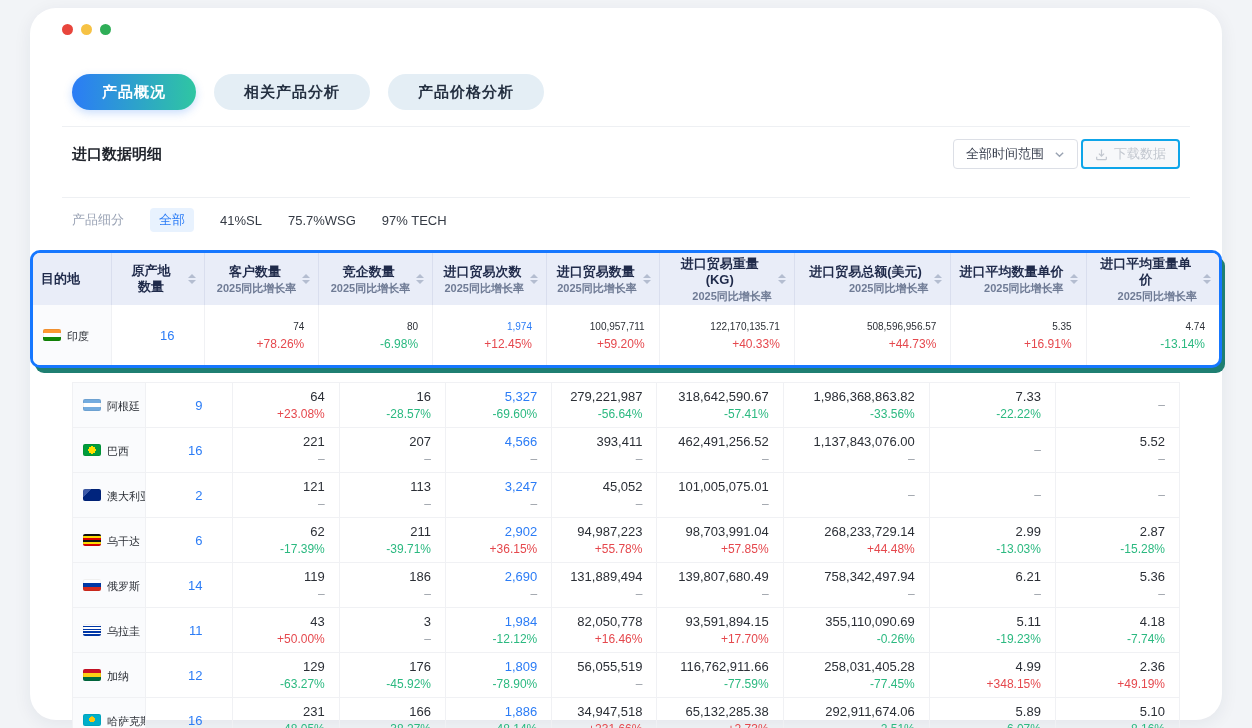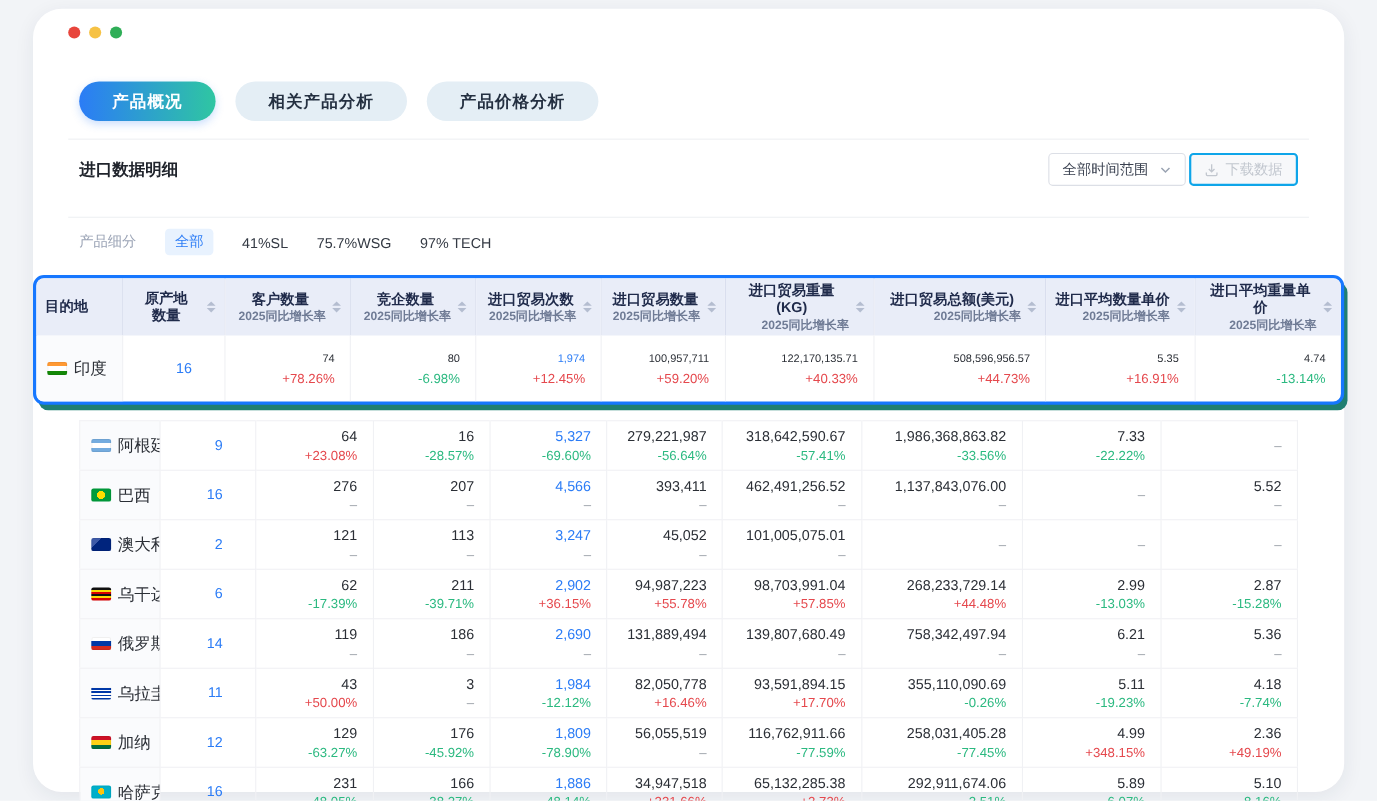--- a/index.html
+++ b/index.html
@@ -83,21 +83,21 @@
   .caret i { width:0; height:0; border-left:4px solid transparent; border-right:4px solid transparent; }
   .caret .up { border-bottom:4px solid #b4bdd0; }
   .caret .down { border-top:4px solid #b4bdd0; }
 
   
   .grid td { border-right:1px solid #f0f1f4; padding:5px 14px; }
   .grid td:last-child { border-right:none;border-radius:24px; }
   td.country { padding-left:10px; white-space:nowrap; overflow:hidden; background:#fafbfd; }
   .flag { display:inline-block; width:18px; height:12px; border-radius:2px; vertical-align:-1px;
           margin-right:6px; box-shadow:0 0 0 1px rgba(0,0,0,.06) inset; }
-  .country-label { font-size:15px; color:#2b2f36; }
+  .country-label { font-size:11px; color:#2b2f36; }
   td.num { text-align:right; }
   td.origin { text-align:right; padding-right:30px; }
   .link { color:var(--accent,#2b7cf6); font-size:13px; cursor:pointer; }
   .val { font-size:13px; color:#2b2f36; line-height:18px; }
   .val.blue { color:var(--accent,#2b7cf6); }
   .growth { font-size:12px; line-height:16px; }
   .growth.pos { color:var(--red,#e5484d); }
   .growth.neg { color:var(--green,#2bb980); }
   .growth.dash { color:#9aa0a8; }
 
@@ -349,21 +349,21 @@
                 </td>
                 <td class="num">
                   <div class="val"></div>
                   <div class="growth dash">–</div>
                 </td>
               </tr>
               <tr>
                 <td class="country"><span class="flag flag-br"></span><span class="country-label">巴西</span></td>
                 <td class="num origin"><span class="link">16</span></td>
                 <td class="num">
-                  <div class="val">276</div>
+                  <div class="val">221</div>
                   <div class="growth dash">–</div>
                 </td>
                 <td class="num">
                   <div class="val">207</div>
                   <div class="growth dash">–</div>
                 </td>
                 <td class="num">
                   <div class="val blue">4,566</div>
                   <div class="growth dash">–</div>
                 </td>

